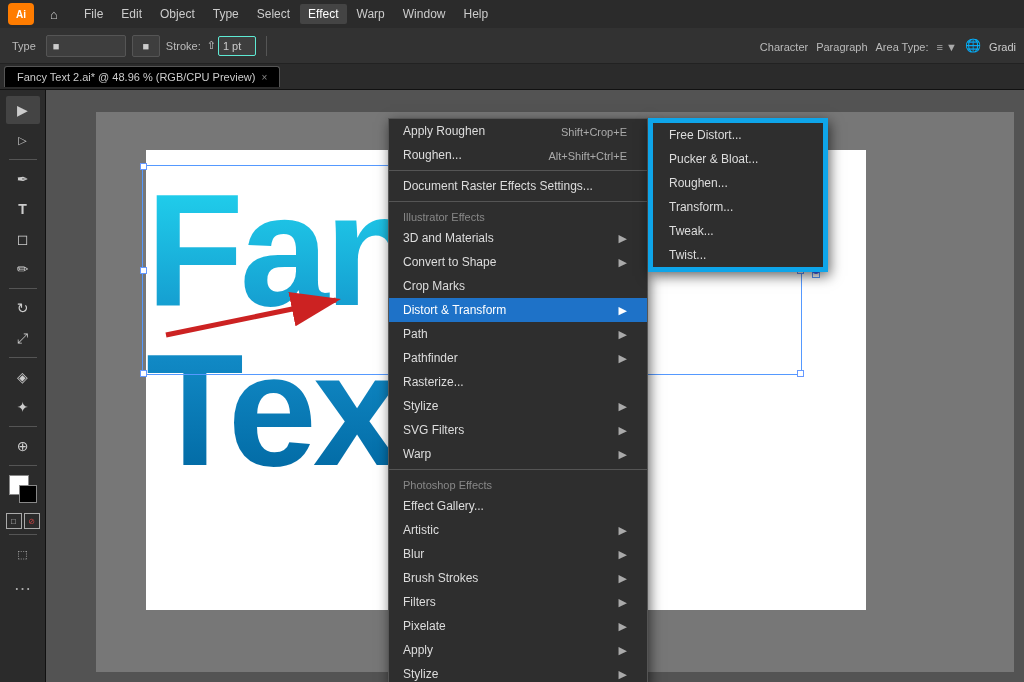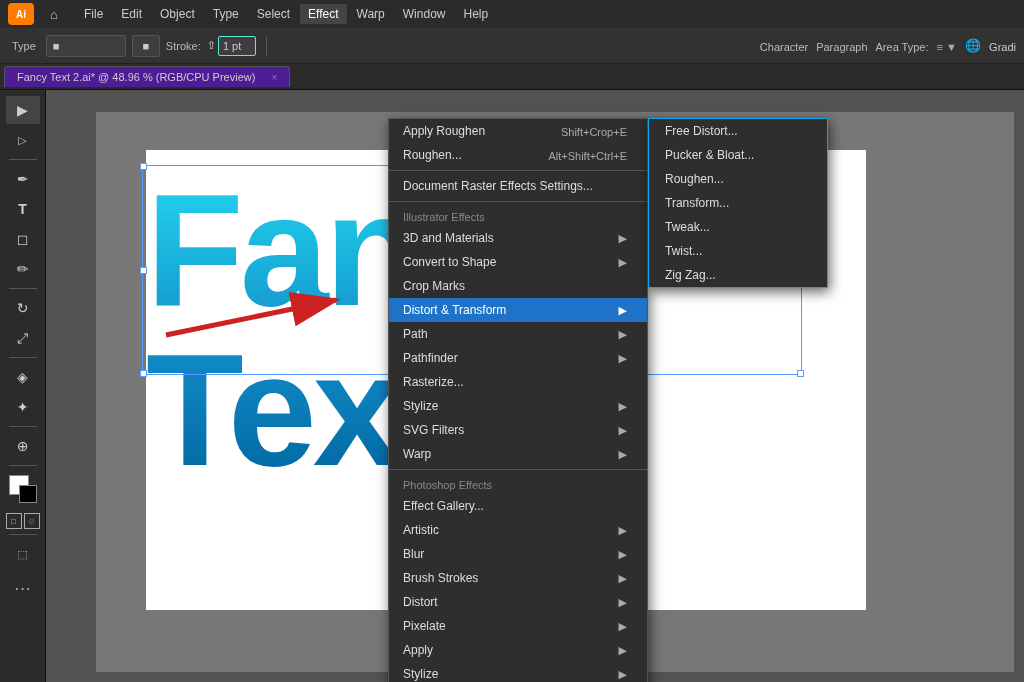--- a/index.html
+++ b/index.html
@@ -105,28 +105,28 @@
     
     .tab-bar {
       background: #2b2b2b;
       height: 26px;
       display: flex;
       align-items: center;
       padding: 0 4px;
       border-bottom: 1px solid #111;
     }
     .tab {
-      background: #4c1d95;
+      background: #000000;
       color: #ccc;
       font-size: 11px;
       padding: 4px 12px;
       border-radius: 3px 3px 0 0;
       display: flex;
       align-items: center;
-      gap: 16px;
+      gap: 6px;
       border: 1px solid #555;
       border-bottom: none;
     }
     .tab-close {
       color: #888;
       font-size: 10px;
       cursor: pointer;
     }
 
     
@@ -260,21 +260,21 @@
       color: #888;
       font-size: 11px;
     }
 
     
     .submenu {
       position: absolute;
       top: 28px;
       left: 602px;
       background: #2e2e2e;
-      border: 1px solid #0ea5e9;
+      border: 5px solid #0ea5e9;
       min-width: 180px;
       z-index: 101;
       box-shadow: 2px 4px 12px rgba(0,0,0,0.6);
     }
     .submenu-item {
       padding: 5px 16px;
       color: #ddd;
       font-size: 12px;
       cursor: pointer;
       white-space: nowrap;
@@ -459,21 +459,21 @@
       </div>
       <div class="dd-item">
         <span>Blur</span>
         <span class="arrow">▶</span>
       </div>
       <div class="dd-item">
         <span>Brush Strokes</span>
         <span class="arrow">▶</span>
       </div>
       <div class="dd-item">
-        <span>Distort</span>
+        <span>Filters</span>
         <span class="arrow">▶</span>
       </div>
       <div class="dd-item">
         <span>Pixelate</span>
         <span class="arrow">▶</span>
       </div>
       <div class="dd-item">
         <span>Apply</span>
         <span class="arrow">▶</span>
       </div>
@@ -484,18 +484,17 @@
 
     </div>
 
     <div class="submenu">
       <div class="submenu-item">Free Distort...</div>
       <div class="submenu-item">Pucker &amp; Bloat...</div>
       <div class="submenu-item">Roughen...</div>
       <div class="submenu-item">Transform...</div>
       <div class="submenu-item">Tweak...</div>
       <div class="submenu-item">Twist...</div>
-      <div class="submenu-item">Zig Zag...</div>
     </div>
 
   </div>
 
 </div>
 
 </body></html>

